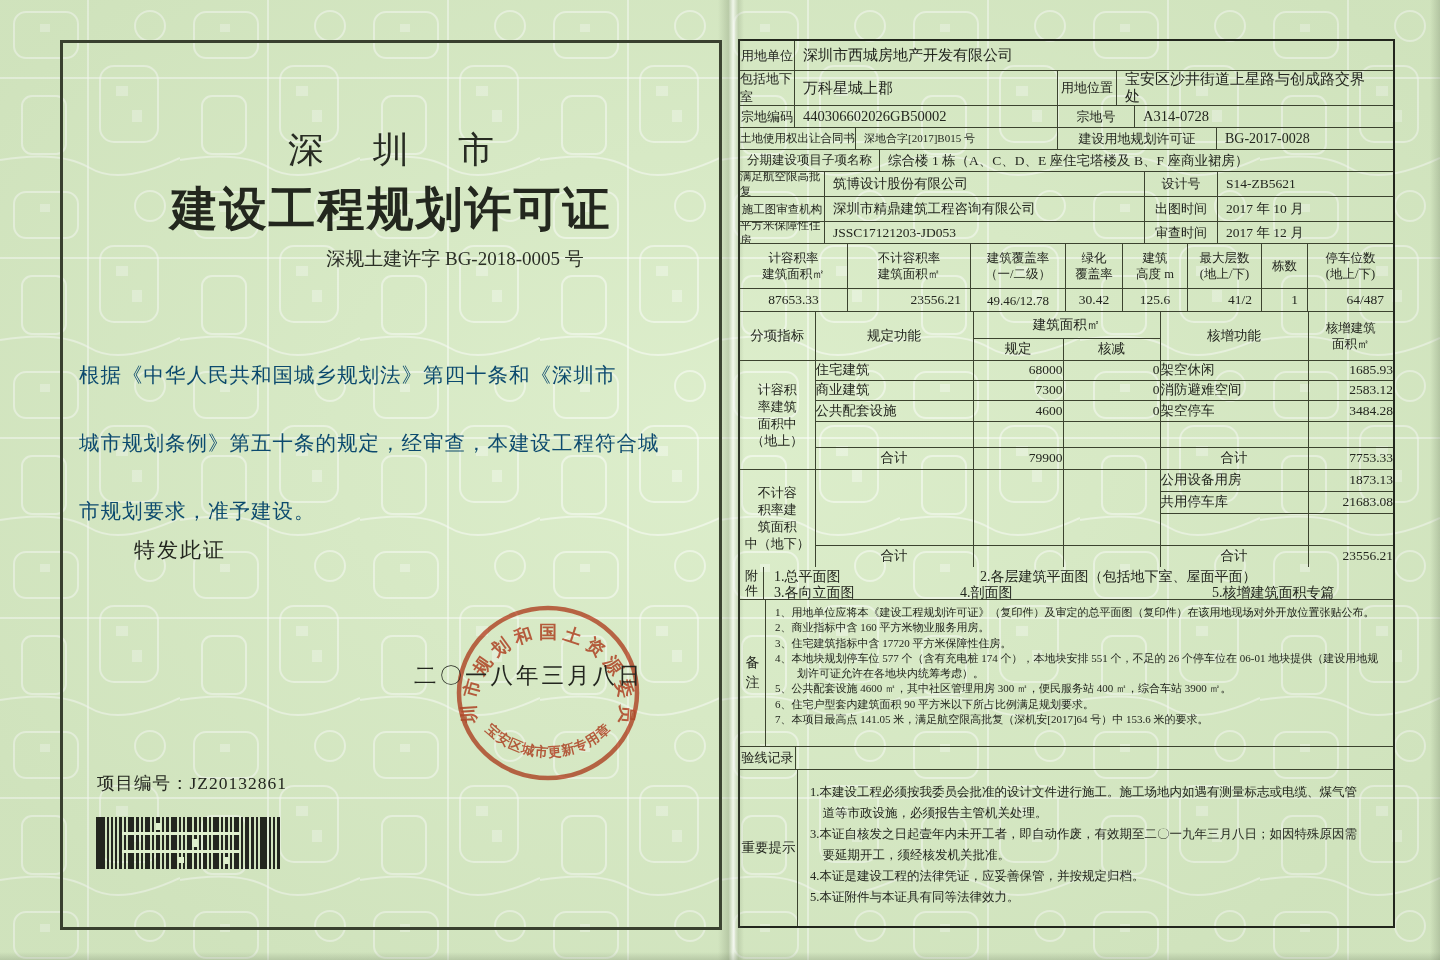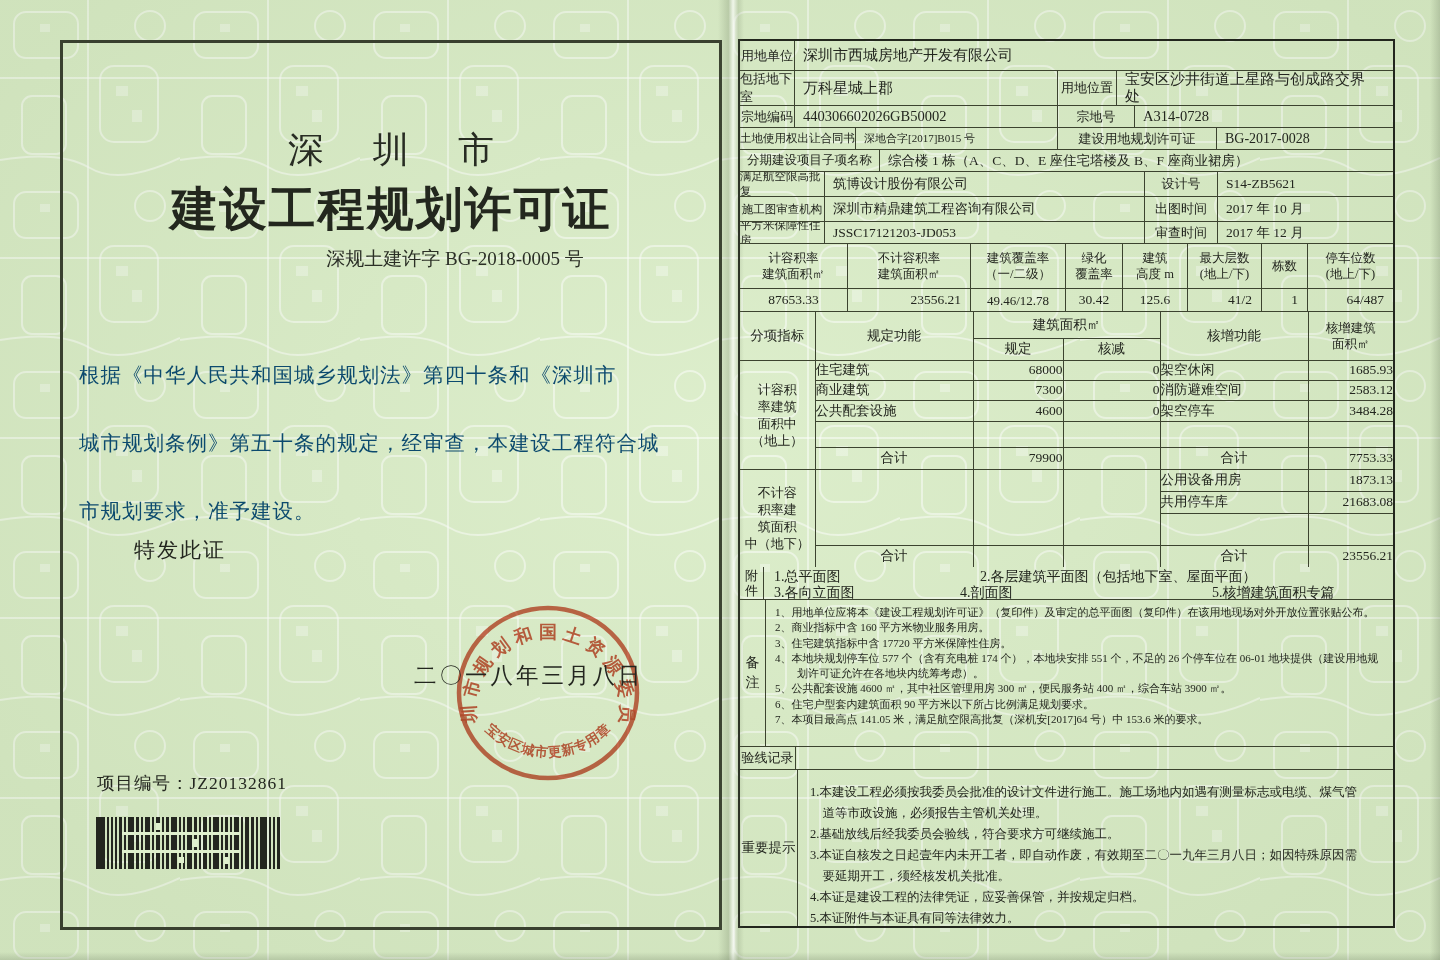--- a/index.html
+++ b/index.html
@@ -357,21 +357,20 @@
 
     <div class="row" style="height:23px">
       <div class="cell" style="width:56px;font-size:13px">验线记录</div>
       <div class="cell last" style="width:597px"></div>
     </div>
 
     <div class="row" style="height:156px;border-bottom:none">
       <div class="cell" style="width:58px;font-size:13.5px">重要提示</div>
       <div class="notice-list last" style="width:595px;box-sizing:border-box">
         <div>1.本建设工程必须按我委员会批准的设计文件进行施工。施工场地内如遇有测量标志或电缆、煤气管道等市政设施，必须报告主管机关处理。</div>
-        <div>2.基础放线后经我委员会验线，符合要求方可继续施工。</div>
         <div>3.本证自核发之日起壹年内未开工者，即自动作废，有效期至二〇一九年三月八日；如因特殊原因需要延期开工，须经核发机关批准。</div>
         <div>4.本证是建设工程的法律凭证，应妥善保管，并按规定归档。</div>
         <div>5.本证附件与本证具有同等法律效力。</div>
       </div>
     </div>
 
   </div>
 
   <div class="fold"></div>
   <div class="edge-right"></div>

